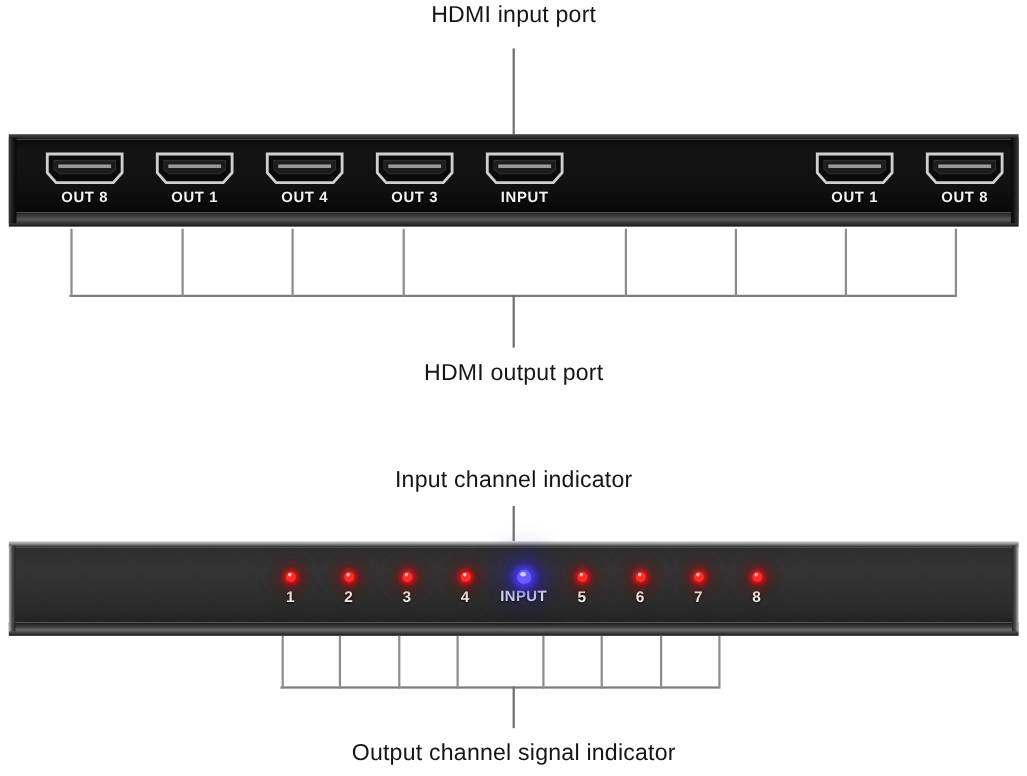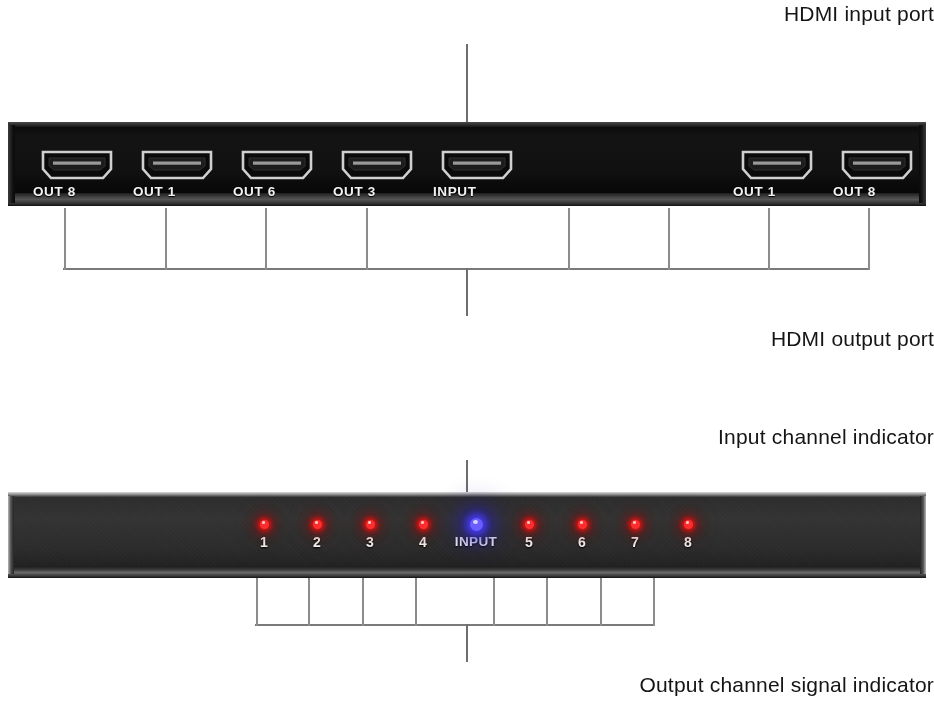--- a/index.html
+++ b/index.html
@@ -14,21 +14,21 @@
     overflow: hidden;
     font-family: "Liberation Sans", sans-serif;
     color: #1a1a1a;
   }
 
   
   .caption {
     position: absolute;
     width: 100%;
     left: 0;
-    text-align: right;
+    text-align: center;
     font-size: 21px;
     font-weight: 400;
     letter-spacing: 0.2px;
     color: #151515;
     white-space: nowrap;
   }
 
   
   .vline {
     position: absolute;
@@ -81,23 +81,23 @@
   .dev-edge-right {
     position: absolute;
     right: 0; top: 3px;
     width: 7px; height: 78px;
     background: linear-gradient(to left, #3a3a3a 0%, #101010 70%, #0a0a0a 100%);
   }
 
   
   .port-group {
     position: absolute;
-    top: 26px;
+    top: 14px;
     width: 88px;
-    text-align: left;
+    text-align: center;
   }
   .hdmi-port {
     position: relative;
     width: 80px;
     height: 34px;
     margin: 0 auto;
   }
   .hdmi-port svg { display: block; }
   .port-label {
     margin-top: 2px;
@@ -243,21 +243,21 @@
   </div>
 
   <div class="port-group" style="left:225px;">
     <div class="hdmi-port">
       <svg width="80" height="34" viewBox="0 0 80 34">
         <path d="M6 4 H74 V21 L66 30 H14 L6 21 Z" fill="#0a0a0a" stroke="#cfcfcf" stroke-width="2.6"></path>
         <path d="M12 10 H68 V18 L63 22 H17 L12 18 Z" fill="#1c1c1c" stroke="#2e2e2e" stroke-width="1"></path>
         <rect x="16" y="13.5" width="48" height="3.2" fill="#9a9a9a"></rect>
       </svg>
     </div>
-    <div class="port-label">OUT 6</div>
+    <div class="port-label">OUT 4</div>
   </div>
 
   <div class="port-group" style="left:325px;">
     <div class="hdmi-port">
       <svg width="80" height="34" viewBox="0 0 80 34">
         <path d="M6 4 H74 V21 L66 30 H14 L6 21 Z" fill="#0a0a0a" stroke="#cfcfcf" stroke-width="2.6"></path>
         <path d="M12 10 H68 V18 L63 22 H17 L12 18 Z" fill="#1c1c1c" stroke="#2e2e2e" stroke-width="1"></path>
         <rect x="16" y="13.5" width="48" height="3.2" fill="#9a9a9a"></rect>
       </svg>
     </div>

